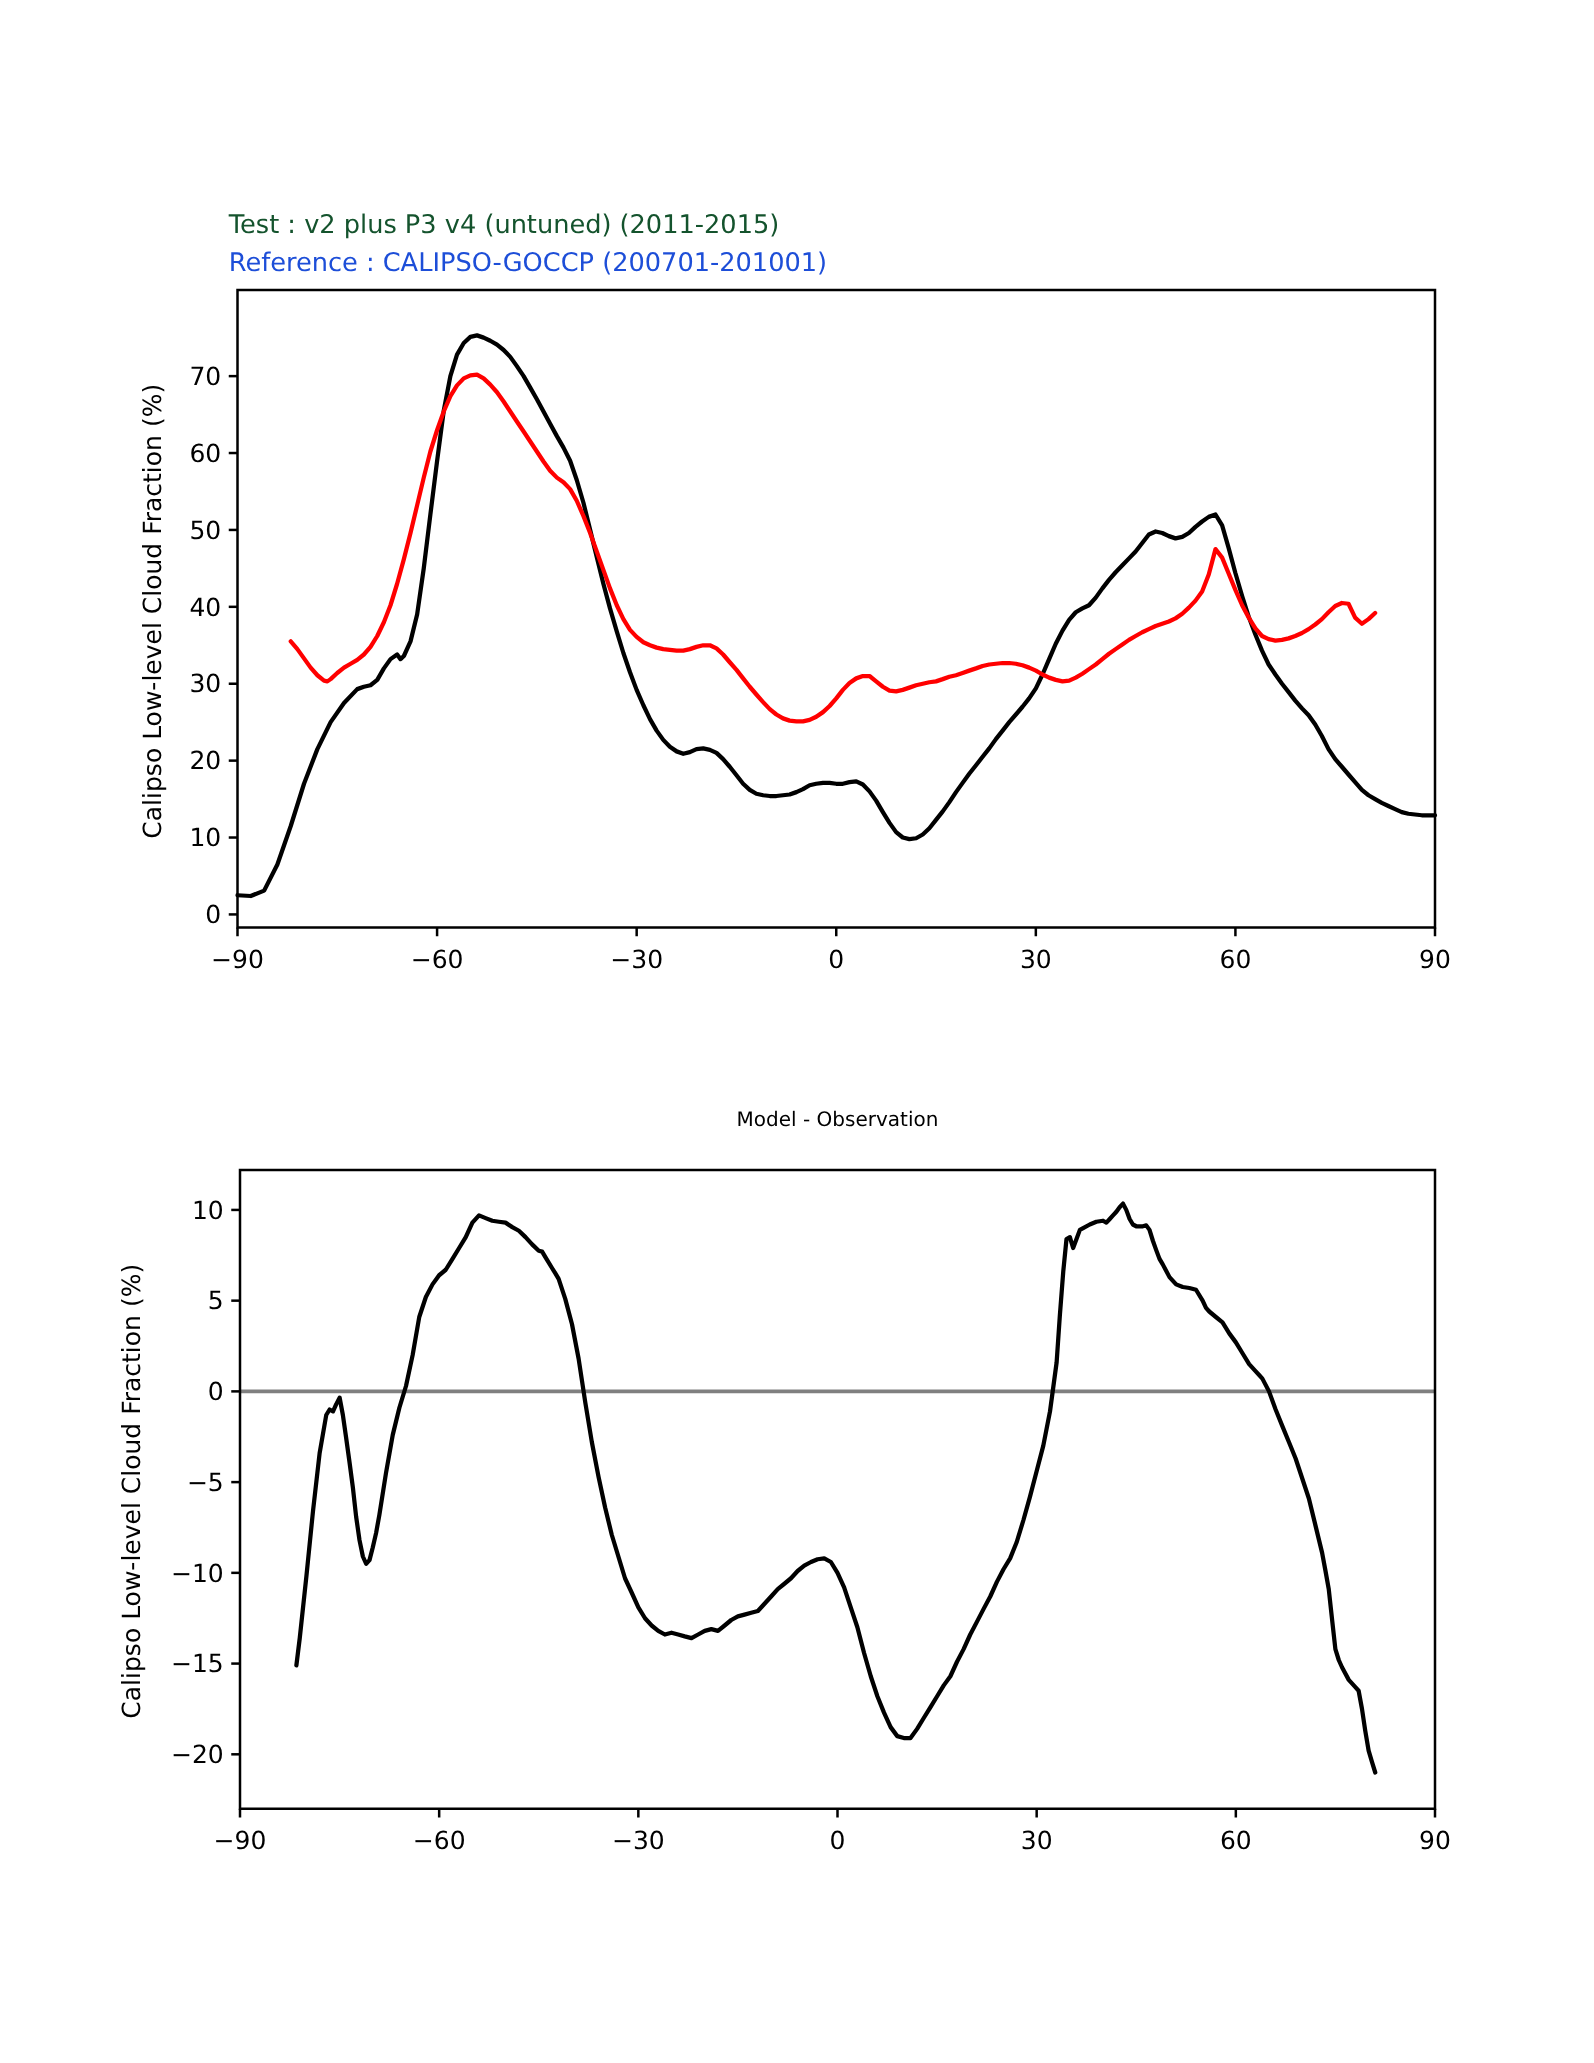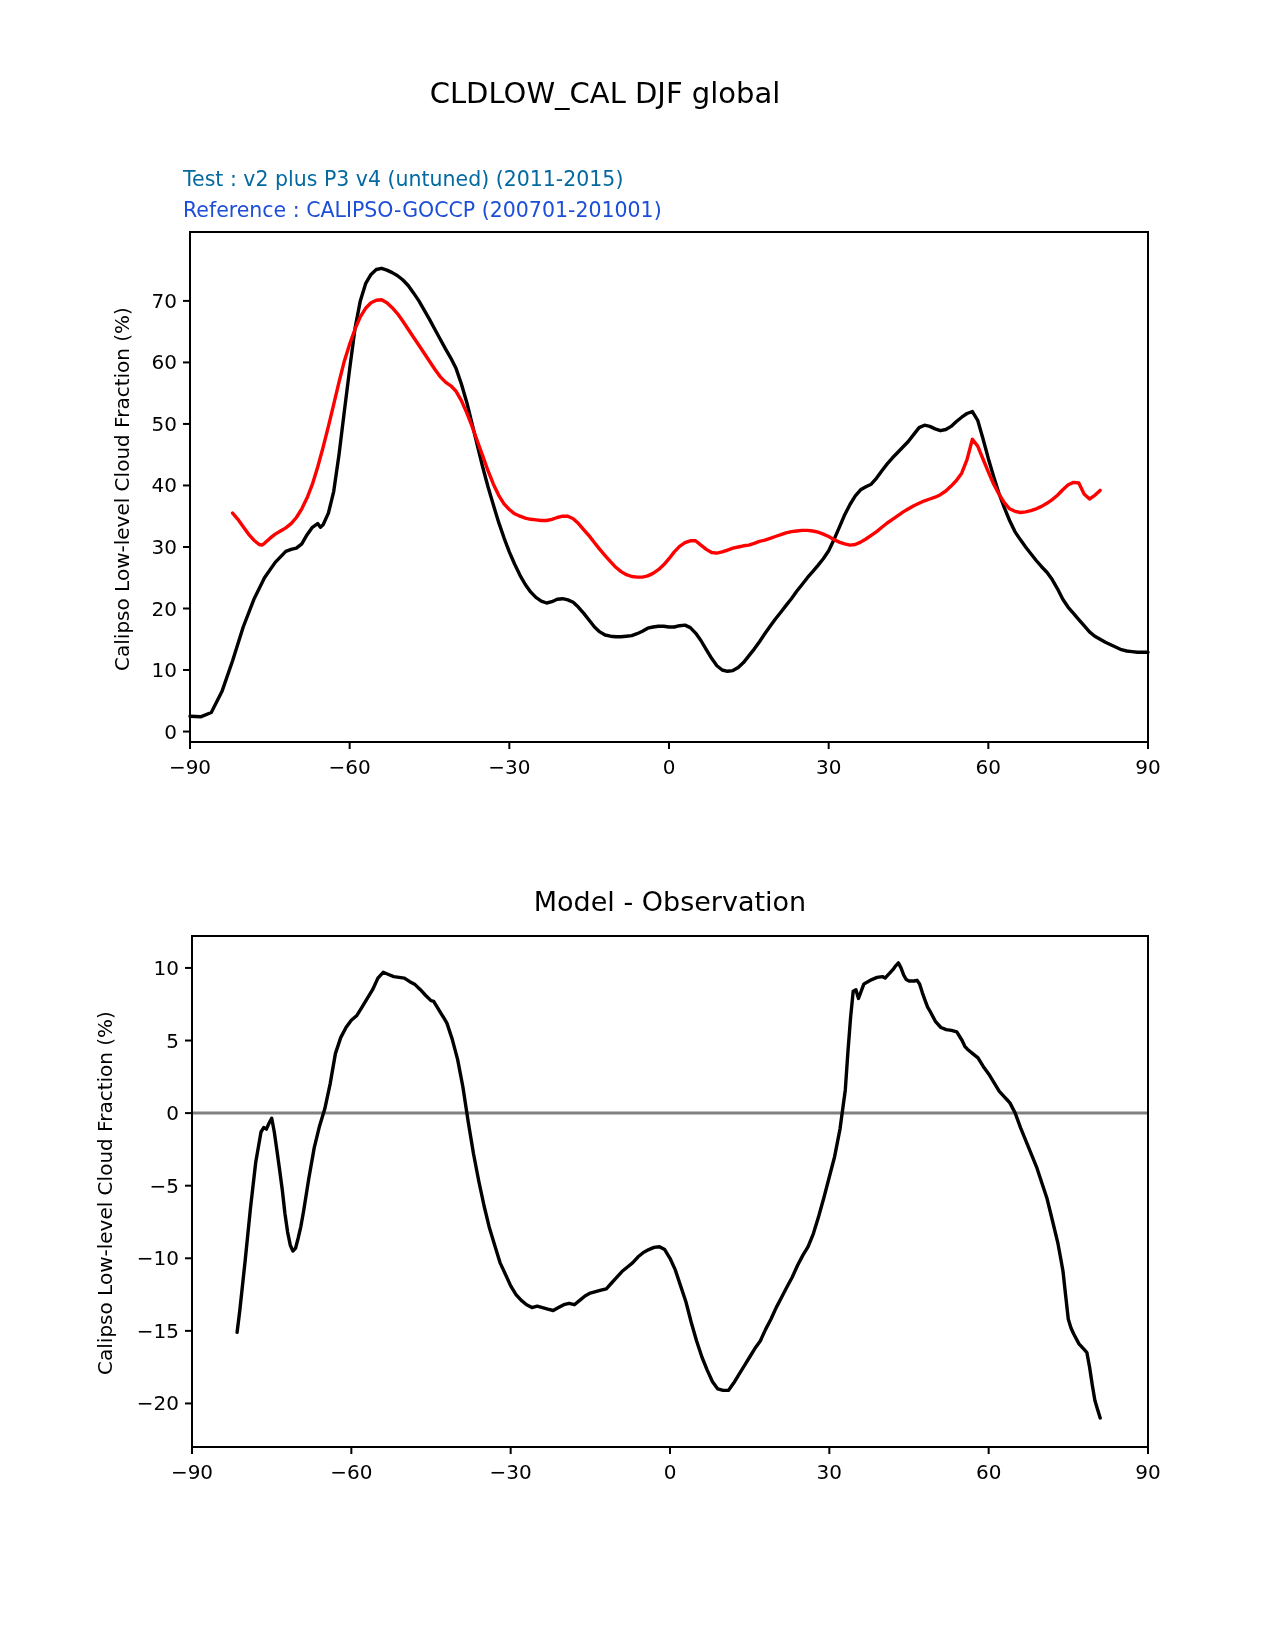--- a/index.html
+++ b/index.html
@@ -1,35 +1,34 @@
 <!DOCTYPE html>
 <html><head>
 <meta charset="utf-8">
 <style>
   html,body{margin:0;padding:0;background:#fff;}
   .figure{position:relative;width:1275px;height:1650px;background:#ffffff;
           font-family:"DejaVu Sans","Liberation Sans",sans-serif;color:#000;overflow:hidden;}
   .fig-title{position:absolute;left:0;top:76px;width:1210px;text-align:center;
              font-size:29px;font-weight:400;letter-spacing:0px;}
   .legend-block{position:absolute;left:183px;top:164px;font-size:20.5px;line-height:31px;}
-  .legend-test{color:#0369a1;}
+  .legend-test{color:#14532d;}
   .legend-ref{color:#1d4ed8;}
   .ylabel{position:absolute;font-size:20px;white-space:nowrap;transform:rotate(-90deg);
           transform-origin:center center;}
   .ylabel-top{left:-128px;top:477px;width:500px;text-align:center;}
   .ylabel-bottom{left:-145px;top:1181px;width:500px;text-align:center;}
-  .sub-title{position:absolute;left:420px;top:886px;width:500px;text-align:center;font-size:27px;}
+  .sub-title{position:absolute;left:420px;top:886px;width:500px;text-align:center;font-size:16px;}
   svg{position:absolute;left:0;top:0;}
   .tick-label{font-family:"DejaVu Sans","Liberation Sans",sans-serif;font-size:20px;fill:#000;}
 </style>
 </head>
 <body>
 
 <div class="figure">
-  <div class="fig-title">CLDLOW_CAL DJF global</div>
   <div class="legend-block">
     <div class="legend-test">Test : v2 plus P3 v4 (untuned) (2011-2015)</div>
     <div class="legend-ref">Reference : CALIPSO-GOCCP (200701-201001)</div>
   </div>
   <div class="ylabel ylabel-top">Calipso Low-level Cloud Fraction (%)</div>
   <div class="sub-title">Model - Observation</div>
   <div class="ylabel ylabel-bottom">Calipso Low-level Cloud Fraction (%)</div>
   <svg id="chart-canvas" width="1275" height="1650" viewBox="0 0 1275 1650">
       <g>
         <polyline points="190.0,716.2 200.6,716.8 211.3,712.5 221.9,691.6 232.6,660.8 243.2,627.0 253.9,599.3 264.5,577.7 275.2,562.4 285.8,551.3 291.1,549.4 296.4,548.2 301.8,543.9 307.1,534.7 312.4,527.3 317.7,523.6 320.4,527.3 323.1,524.8 328.4,513.1 333.7,491.6 339.0,454.7 344.3,411.6 349.7,368.6 355.0,328.6 360.3,300.9 365.6,283.7 371.0,274.4 376.3,269.5 381.6,268.3 386.9,270.1 392.2,272.6 397.6,275.7 402.9,280.0 408.2,285.5 413.5,292.9 418.9,300.9 424.2,310.1 429.5,319.4 434.8,329.2 440.1,339.0 445.5,348.9 450.8,358.1 456.1,368.6 461.4,384.0 466.8,402.4 472.1,423.9 477.4,445.5 482.7,467.0 488.0,486.7 493.4,505.1 498.7,522.4 504.0,537.8 509.3,551.9 514.7,564.2 520.0,575.3 525.3,584.5 530.6,591.9 535.9,597.4 541.3,601.1 546.6,603.0 551.9,601.7 557.2,599.3 562.6,598.7 567.9,599.9 573.2,602.3 578.5,607.3 583.8,613.4 589.2,620.2 594.5,627.0 599.8,631.9 605.1,635.0 610.5,636.2 615.8,636.8 621.1,636.8 626.4,636.2 631.7,635.6 637.1,633.7 642.4,631.3 647.7,628.2 653.0,627.0 658.4,626.3 663.7,626.3 669.0,627.0 674.3,627.0 679.6,625.7 685.0,625.1 690.3,627.6 695.6,633.1 700.9,640.5 706.3,649.7 711.6,658.3 716.9,665.7 722.2,670.0 727.5,671.3 732.9,670.6 738.2,667.6 743.5,662.6 748.8,655.9 754.2,649.1 759.5,641.7 764.8,633.7 770.1,626.3 775.4,619.0 780.8,612.2 786.1,605.4 791.4,598.7 796.7,591.3 802.1,584.5 807.4,577.7 812.7,571.6 818.0,565.4 823.3,558.7 828.7,550.7 834.0,539.6 839.3,527.3 844.6,515.0 850.0,504.5 855.3,495.9 860.6,489.8 865.9,486.7 871.2,484.2 876.6,478.1 881.9,470.7 887.2,463.9 892.5,457.8 897.9,452.2 903.2,446.7 908.5,441.2 913.8,434.4 919.1,427.6 924.5,425.2 929.8,426.4 935.1,428.9 940.4,430.7 945.8,429.5 951.1,426.4 956.4,421.5 961.7,417.2 967.0,413.5 972.4,411.6 977.7,420.3 983.0,438.7 988.3,458.4 993.7,476.8 999.0,493.5 1004.3,507.6 1009.6,520.5 1014.9,531.6 1020.3,539.6 1025.6,547.0 1030.9,553.7 1036.2,560.5 1041.6,566.7 1046.9,572.2 1052.2,579.6 1057.5,588.8 1062.8,599.3 1068.2,607.3 1073.5,613.4 1078.8,619.6 1084.1,625.7 1089.5,631.9 1094.8,636.2 1100.1,639.3 1105.4,642.3 1110.7,644.8 1116.1,647.3 1121.4,649.7 1126.7,651.0 1132.0,651.6 1137.4,652.2 1142.7,652.2 1148.0,652.2" fill="none" stroke="#000000" stroke-width="3.4" stroke-linejoin="round" stroke-linecap="round"></polyline>

